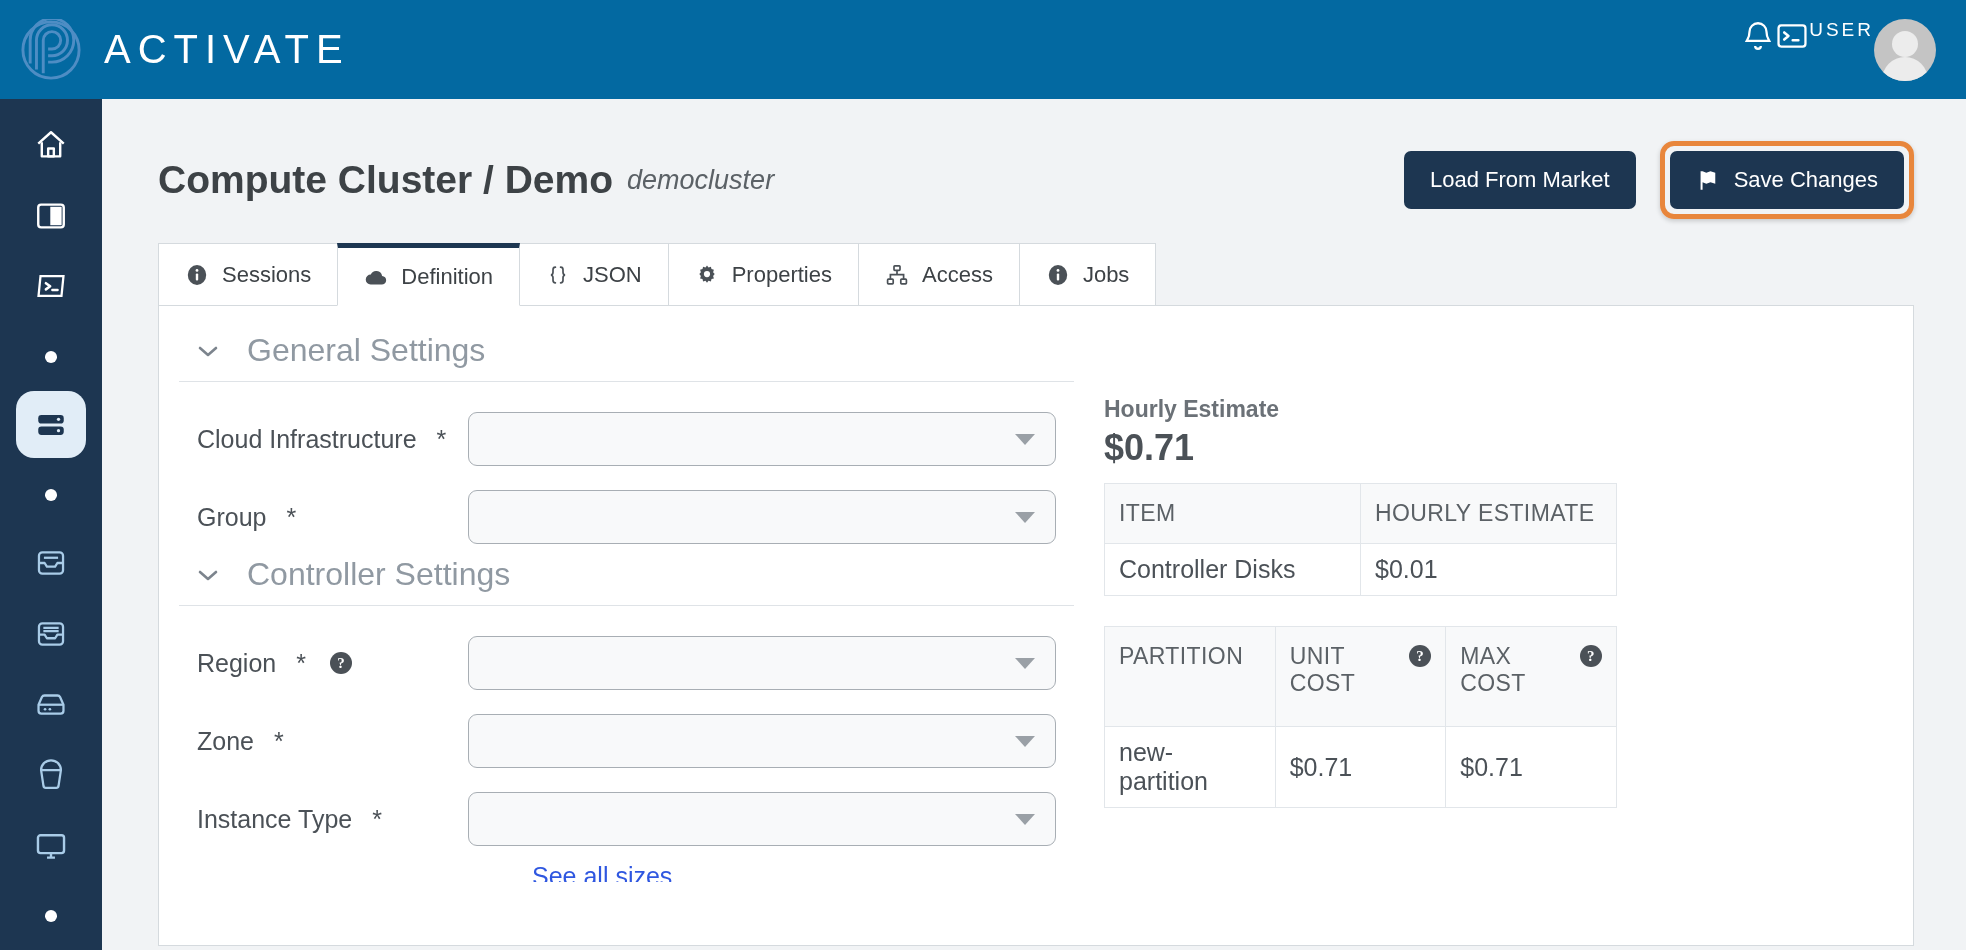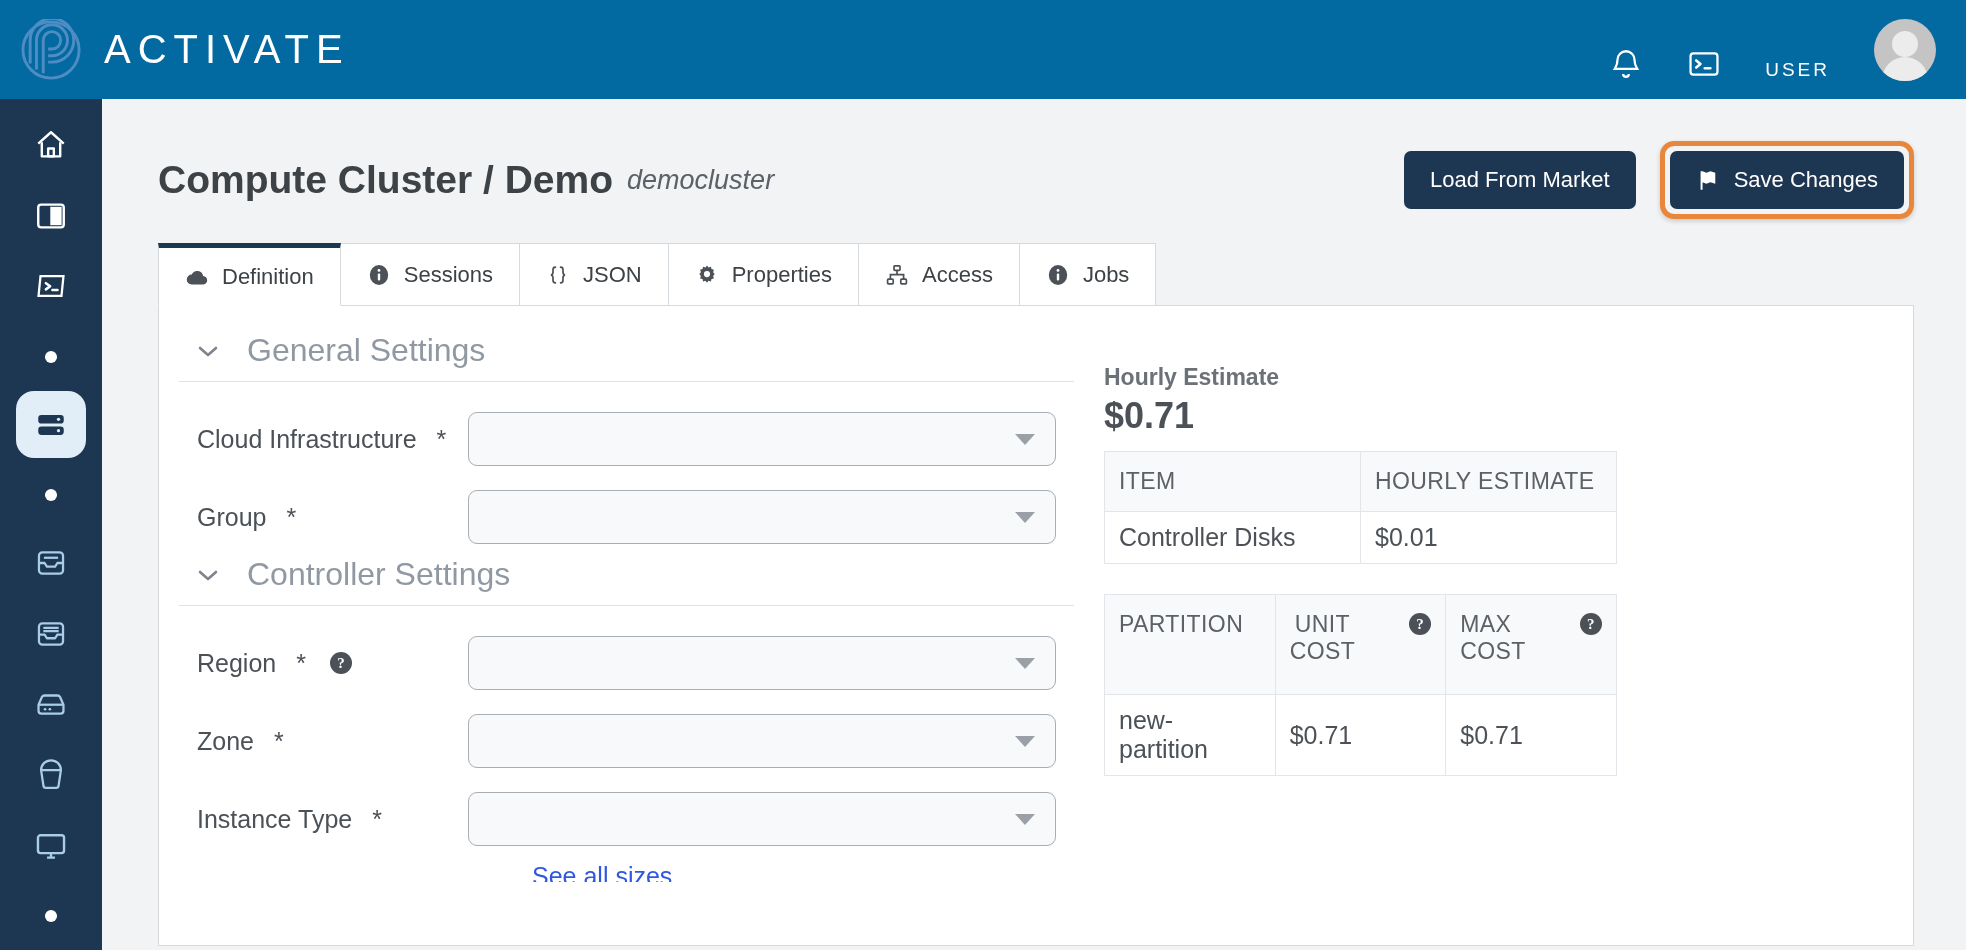--- a/index.html
+++ b/index.html
@@ -17,21 +17,21 @@
     position:absolute; left:0; top:0; width:1966px; height:99px;
     background:#0369a1; display:flex; align-items:center;
   }
   .brand{ display:flex; align-items:center; margin-left:20px; }
   .brand-logo{ width:62px; height:62px; flex:0 0 62px; }
   .brand-name{
     color:#ffffff; font-size:40px; letter-spacing:7px;
     margin-left:22px; font-weight:400;
   }
   .topbar-right{
-    margin-left:auto; display:flex; align-items:flex-end; gap:44px; margin-right:30px;
+    margin-left:auto; display:flex; align-items:flex-start; margin-right:30px;
   }
   .tb-icon{ width:34px; height:34px; color:#ffffff; display:block; }
   .user-label{
     color:#ffffff; font-size:19px; letter-spacing:3px; font-weight:400;
   }
   .avatar{
     width:62px; height:62px; border-radius:50%; background:#c4c4c4;
     overflow:hidden; position:relative; flex:0 0 62px;
   }
   .avatar .head{
@@ -111,21 +111,21 @@
   .tab.active{
     border-top:5px solid #1d3651; border-bottom:1px solid #ffffff;
     z-index:3; position:relative;
   }
   .tabs-filler{ flex:1 1 auto; border-bottom:1px solid #d5dade; }
 
   .card-body{
     display:flex; padding:0; height:576px; overflow:hidden;
   }
   .form-col{ width:915px; padding:26px 0 0 20px; }
-  .side-col{ flex:1 1 auto; padding:58px 0 0 30px; }
+  .side-col{ flex:1 1 auto; padding:58px 0 0 30px;margin-top:32px; }
 
   .section-head{
     display:flex; align-items:center; gap:28px;
     font-size:32px; color:#9099a2; font-weight:400;
     border-bottom:1px solid #dfe3e7; padding:0 18px 12px 18px; margin-bottom:18px;
   }
   .section-head .chev{ width:22px; height:14px; color:#7c848d; flex:0 0 22px; }
 
   .form-row{
     display:flex; align-items:center; min-height:78px; padding:0 18px;
@@ -302,37 +302,37 @@
             <path d="M4.4 3.2v17.6h1.9v-7.1l3.6 1.3 4-1.3 4.6 1.5V4.6l-4.6-1.4-4 1.3-3.6-1.3H4.4z"></path>
           </svg>
           <span>Save Changes</span>
         </button>
       </div>
     </div>
   </div>
 
   <div style="margin:24px 52px 0 56px;">
     <div class="tabs" id="tab-bar">
-        <div class="tab active">
-          <span style="display: flex;">
-            <svg viewBox="0 0 24 24" fill="currentColor">
-              <path d="M6.6 19.5h11a4.3 4.3 0 0 0 .5-8.6 5.9 5.9 0 0 0-11.3-1.3 4.4 4.4 0 0 0-.2 9.9z"></path>
-            </svg>
-          </span>
-          <span>Definition</span>
-        </div>
         <div class="tab">
           <span style="display: flex;">
             <svg viewBox="0 0 24 24" fill="currentColor">
               <ellipse cx="12" cy="12" rx="9.2" ry="10"></ellipse>
               <rect x="10.8" y="10.4" width="2.4" height="7" rx="1" fill="#fff"></rect>
               <circle cx="12" cy="7.4" r="1.4" fill="#fff"></circle>
             </svg>
           </span>
           <span>Sessions</span>
+        </div>
+        <div class="tab active">
+          <span style="display: flex;">
+            <svg viewBox="0 0 24 24" fill="currentColor">
+              <path d="M6.6 19.5h11a4.3 4.3 0 0 0 .5-8.6 5.9 5.9 0 0 0-11.3-1.3 4.4 4.4 0 0 0-.2 9.9z"></path>
+            </svg>
+          </span>
+          <span>Definition</span>
         </div>
         <div class="tab">
           <span style="display: flex;">
             <svg viewBox="0 0 24 24" fill="none" stroke="currentColor" stroke-width="1.7" stroke-linecap="round">
               <path d="M9.4 4.2c-2 0-2.4 1-2.4 2.6v2.4c0 1.6-.6 2.5-2 2.8 1.4.3 2 1.2 2 2.8v2.4c0 1.6.4 2.6 2.4 2.6"></path>
               <path d="M14.6 4.2c2 0 2.4 1 2.4 2.6v2.4c0 1.6.6 2.5 2 2.8-1.4.3-2 1.2-2 2.8v2.4c0 1.6-.4 2.6-2.4 2.6"></path>
             </svg>
           </span>
           <span>JSON</span>
         </div>
@@ -470,21 +470,21 @@
           <table class="est-table partition">
             <thead>
                 <tr id="part-head">
                   <th>
                     <div class="th-inner">
                       <span style="white-space: pre-line;">PARTITION</span>
                     </div>
                   </th>
                   <th>
                     <div class="th-inner">
-                      <span style="white-space: pre-line; text-align: center;">UNIT
+                      <span style="white-space: pre-line;">UNIT
 COST</span>
                       <span class="help-dot">?</span>
                     </div>
                   </th>
                   <th>
                     <div class="th-inner">
                       <span style="white-space: pre-line;">MAX
 COST</span>
                       <span class="help-dot">?</span>
                     </div>

